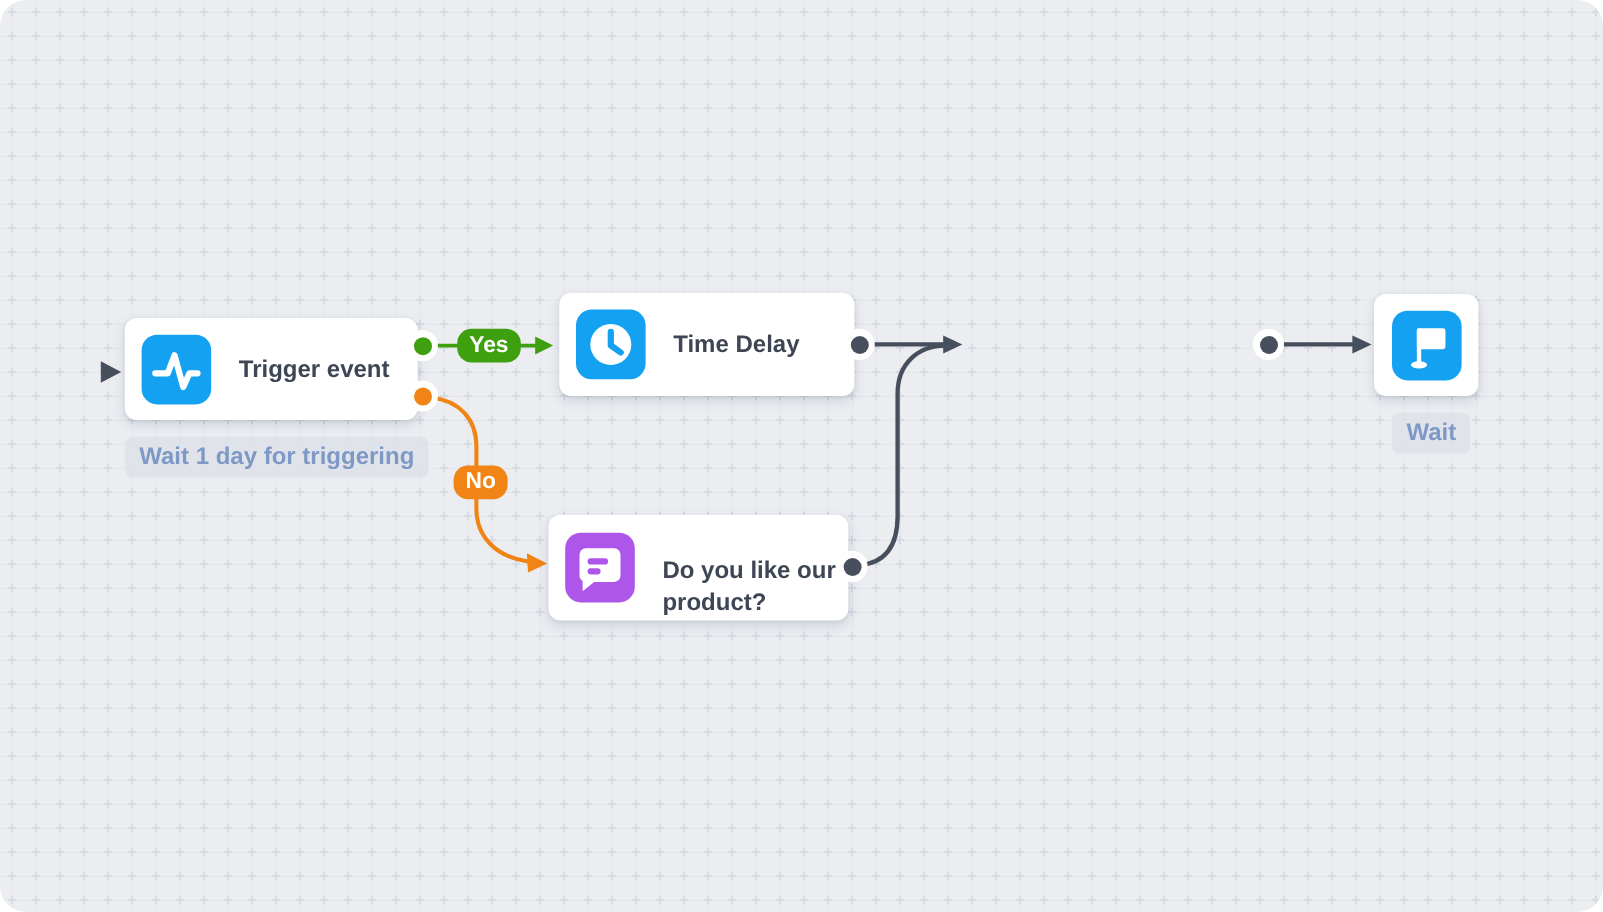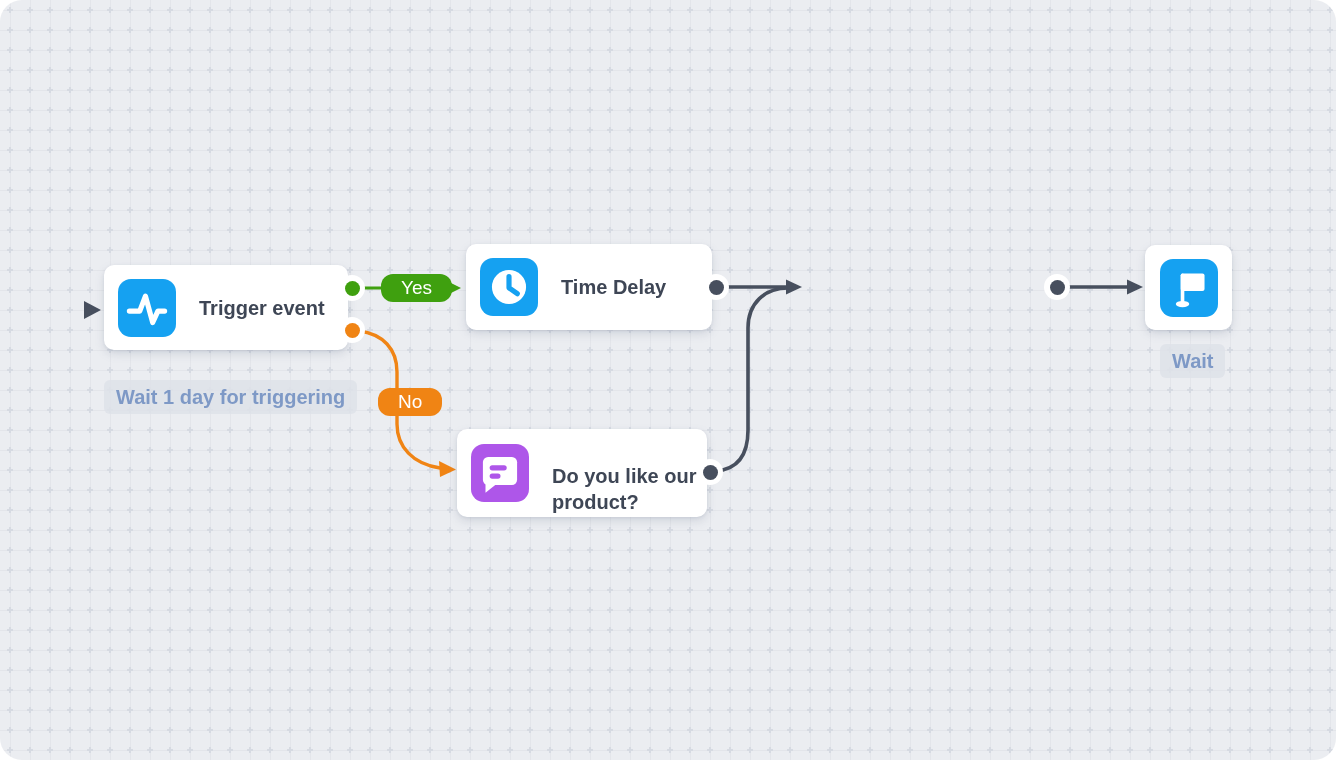--- a/index.html
+++ b/index.html
@@ -19,42 +19,42 @@
     box-shadow:0 4px 10px rgba(110,122,146,0.20), 0 1px 3px rgba(110,122,146,0.12);}
   .node .iconbox{width:58px;height:58px;border-radius:13px;margin-left:14px;flex:0 0 auto;
     display:flex;align-items:center;justify-content:center;}
   .iconbox.blue{background:#15A1F1;}
   .iconbox.purple{background:#AE56E9;}
   .node .title{margin-left:23px;font-size:20px;line-height:26px;font-weight:700;color:#3E4655;}
 
   .note{position:absolute;background:rgba(222,226,233,0.85);border-radius:6px;
     padding:4px 12px;font-size:20px;line-height:26px;font-weight:700;color:#7E99C6;white-space:nowrap;}
 
-  .edge-label{position:absolute;color:#ffffff;font-weight:400;font-size:19px;line-height:22px;
-    border-radius:12px;padding:3px 20px;}
+  .edge-label{position:absolute;color:#ffffff;font-weight:700;font-size:19px;line-height:22px;
+    border-radius:12px;padding:3px 10px;}
   .edge-label.yes{background:#3FA00F;}
   .edge-label.no{background:#F08414;text-align:right;}
 
   .port{position:absolute;width:26px;height:26px;border-radius:50%;background:#ffffff;
     display:flex;align-items:center;justify-content:center;}
   .port .dot{width:15px;height:15px;border-radius:50%;}
   .dot.green{background:#3FA00F;}
   .dot.orange{background:#F08414;}
   .dot.dark{background:#474F5E;}
 
   #n-trigger{left:104px;top:265px;width:244px;height:85px;}
   #n-timedelay{left:466px;top:244px;width:246px;height:86px;}
   #n-question{left:457px;top:429px;width:250px;height:88px;}
   #n-inapp{left:805px;top:243px;width:248px;height:89px;}
   #n-exit{left:1145px;top:245px;width:87px;height:85px;justify-content:center;}
   #n-exit .iconbox{margin-left:0;}
   #n-question .title{max-width:168px;margin-top:32px;}
   #n-inapp .title{max-width:130px;}
 
-  #note-trigger{left:104px;top:364px;margin-top:16px;}
+  #note-trigger{left:104px;top:364px;}
   #note-delay{left:466px;top:345px;}
   #note-exit{left:1160px;top:344px;}
 
   #lbl-yes{left:381px;top:274px;}
   #lbl-no{left:378px;top:388px;}
 
   #port-yes{left:339px;top:275px;}
   #port-no{left:339px;top:317px;}
   #port-delay{left:703px;top:274px;}
   #port-question{left:697px;top:459px;}

